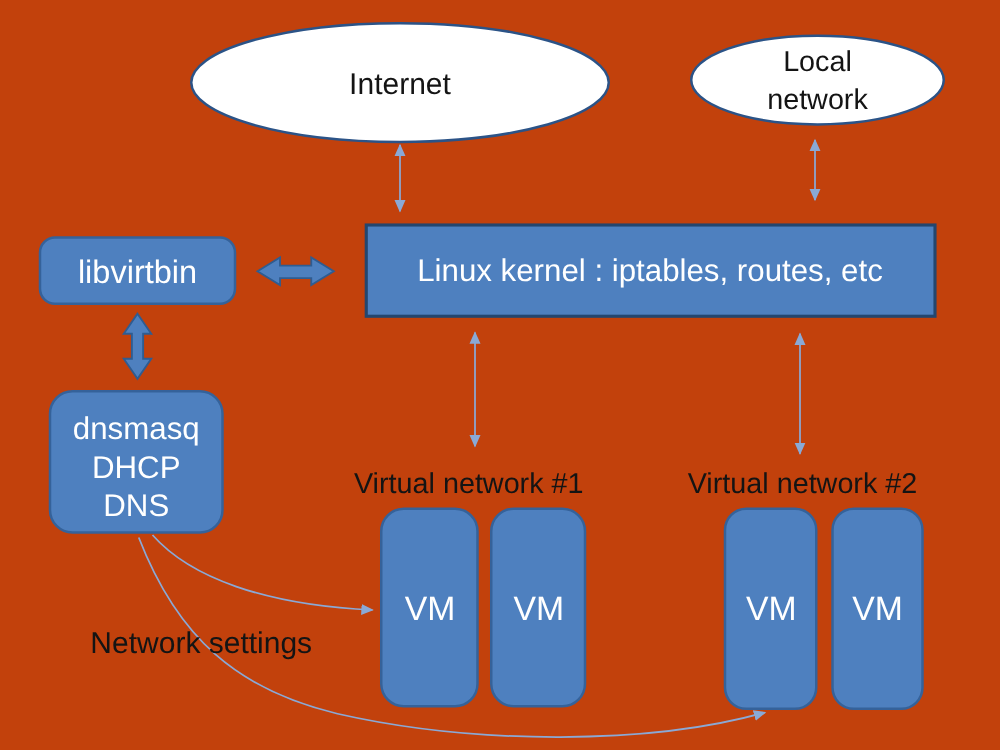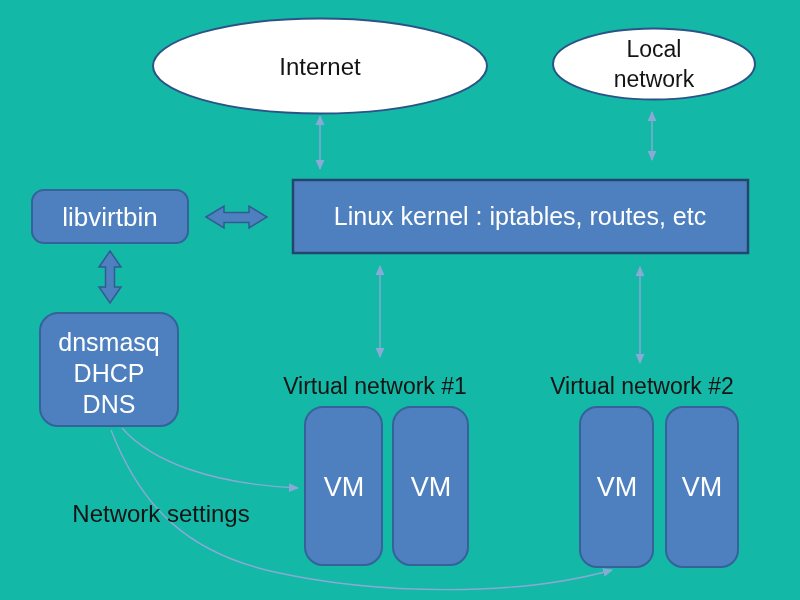--- a/index.html
+++ b/index.html
@@ -1,17 +1,17 @@
 <!DOCTYPE html>
 <html><head>
 <meta charset="utf-8">
 <style>
   * { margin:0; padding:0; box-sizing:border-box; }
   html,body { background:#ffffff; }
-  .stage { position:relative; width:800px; height:600px; background:#14b8a6; overflow:hidden; }
+  .stage { position:relative; width:800px; height:600px; background:#c2410c; overflow:hidden; }
   svg { display:block; }
   svg text { font-family:"Liberation Sans", sans-serif; }
   .node-text { fill:#ffffff; }
   .black-text { fill:#141414; }
   .ellipse-shape { fill:#ffffff; stroke:#2b5387; stroke-width:2; }
   .rounded-node { stroke:#35629a; stroke-width:2; }
   .kernel-node { stroke:#24466e; stroke-width:2.5; }
   .thin-line { stroke:#8aa9d6; stroke-width:1.4; fill:none; }
   .thick-arrow { stroke:#2f5c91; stroke-width:1.5; }
 </style>

